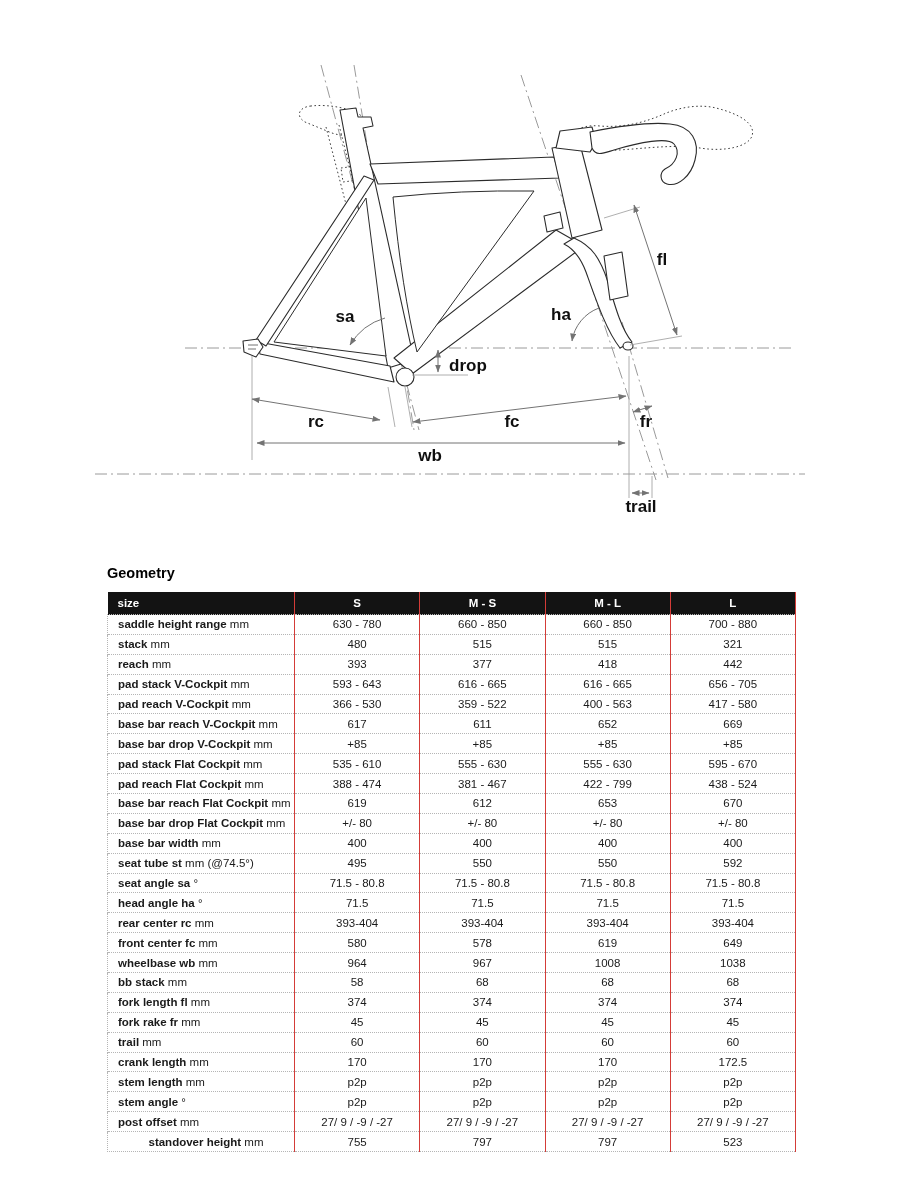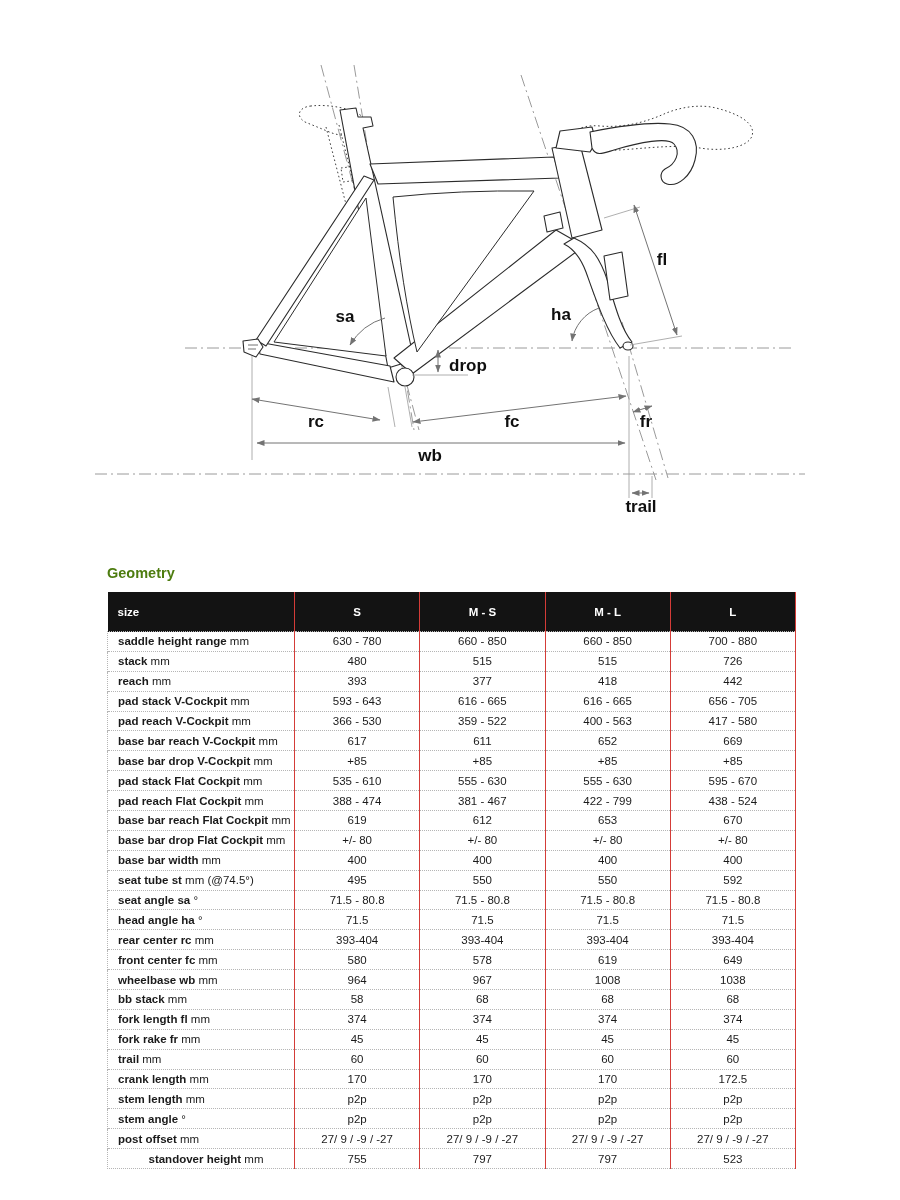--- a/index.html
+++ b/index.html
@@ -6,27 +6,27 @@
   body{width:900px;height:1200px;position:relative;font-family:"Liberation Sans",sans-serif;overflow:hidden;}
   #diagram{position:absolute;left:0;top:0;width:900px;height:545px;}
   #diagram text{font-family:"Liberation Sans",sans-serif;font-weight:bold;font-size:17px;fill:#0f0f0f;}
   .frame{fill:#fff;stroke:#2b2b2b;stroke-width:1.1;stroke-linejoin:round;}
   .window{fill:#fff;stroke:#2b2b2b;stroke-width:1;stroke-linejoin:round;}
   .dashdot{fill:none;stroke:#8f8f8f;stroke-width:0.9;stroke-dasharray:12 4 2 4;}
   .dotted{fill:none;stroke:#3f3f3f;stroke-width:1;stroke-dasharray:1.6 2.6;}
   .dim{fill:none;stroke:#737373;stroke-width:1;}
   .ext{fill:none;stroke:#9a9a9a;stroke-width:0.8;}
 
-  .section-heading{position:absolute;left:107px;top:565px;font-size:14.5px;font-weight:bold;color:#4d7c0f;}
+  .section-heading{position:absolute;left:107px;top:565px;font-size:14.5px;font-weight:bold;color:#000000;}
   table.geo{position:absolute;left:107px;top:592px;width:688px;border-collapse:collapse;table-layout:fixed;
             font-size:11.5px;color:#1a1a1a;}
   table.geo col.c0{width:187px;}
   table.geo col.cv{width:125.25px;}
   table.geo thead th{background:var(--header-bg,#131313);color:var(--header-fg,#fff);font-weight:bold;
-            height:39px;font-size:11.5px;padding:0;}
+            height:22px;font-size:11.5px;padding:0;}
   table.geo thead th.size{text-align:left;padding-left:10px;}
   table.geo thead th.v{border-left:1px solid var(--red,#d43c38);}
   table.geo thead th.last{border-right:1px solid var(--red,#d43c38);}
   table.geo tbody td{height:18.9px;padding:0;border-top:1px dotted #b5b5b5;vertical-align:middle;}
   table.geo tbody tr:last-child td{border-bottom:1px dotted #b5b5b5;text-align:center;}
   table.geo td.lblcell{padding-left:10px;border-left:1px dotted #b5b5b5;}
   table.geo td.lblcell b{font-weight:bold;}
   table.geo td.lblcell span{font-weight:normal;margin-top:33px;}
   table.geo td.val{text-align:center;border-left:1px solid var(--red,#d43c38);}
   table.geo td.val.last{border-right:1px solid var(--red,#d43c38);margin-left:12px;}
@@ -137,21 +137,21 @@
     <td class="val">660 - 850</td>
     <td class="val">660 - 850</td>
     <td class="val last">700 - 880</td>
   </tr>
 
   <tr>
     <td class="lblcell"><b class="lbl">stack</b><span class="sfx"> mm</span></td>
     <td class="val">480</td>
     <td class="val">515</td>
     <td class="val">515</td>
-    <td class="val last">726</td>
+    <td class="val last">321</td>
   </tr>
 
   <tr>
     <td class="lblcell"><b class="lbl">reach</b><span class="sfx"> mm</span></td>
     <td class="val">393</td>
     <td class="val">377</td>
     <td class="val">418</td>
     <td class="val last">442</td>
   </tr>
 

